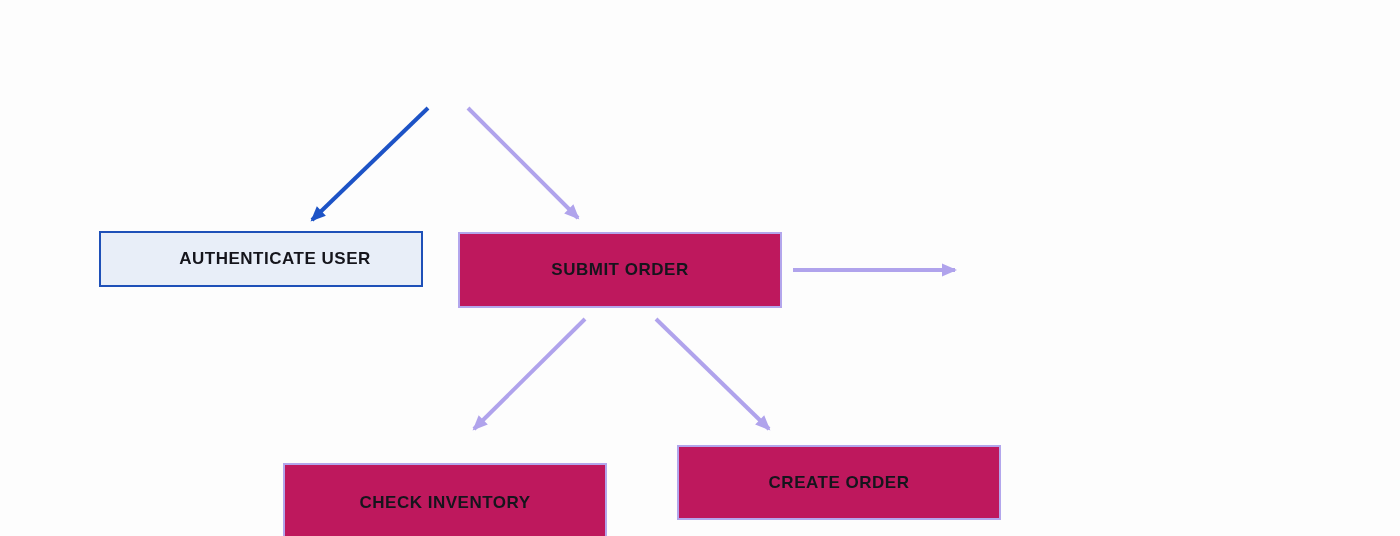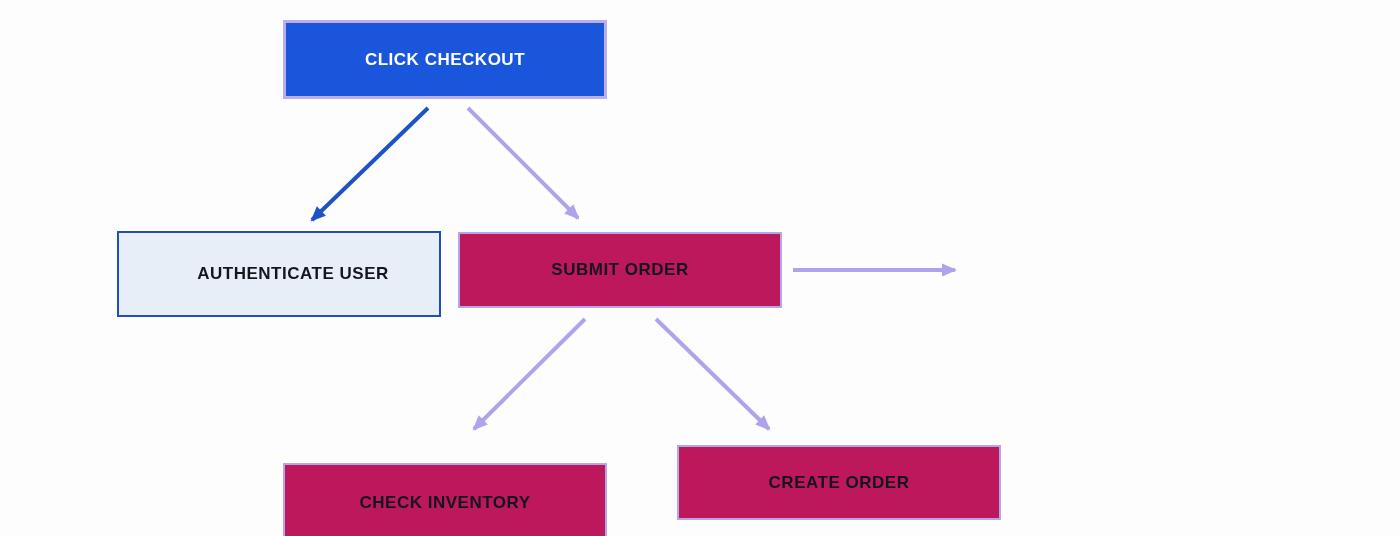--- a/index.html
+++ b/index.html
@@ -48,21 +48,21 @@
   .node--lavender {
     background: #be185d;
     border: 2.5px solid #b3a6ec;
     color: #15151c;
   }
   .edge--blue   { stroke: #1d53c6; stroke-width: 4; }
   .edge--purple { stroke: #b0a3ec; stroke-width: 4; }
 
   
   #node-click-checkout    { left: 283px; top: 20px;  width: 324px; height: 79px; }
-  #node-authenticate-user { left: 117px; top: 231px; width: 324px; height: 86px; padding-left: 28px; }
+  #node-authenticate-user { left: 99px; top: 231px; width: 324px; height: 56px; padding-left: 28px; }
   #node-submit-order      { left: 458px; top: 232px; width: 324px; height: 76px; }
   #node-charge-credit-card{ left: 968px; top: 232px; width: 324px; height: 76px; }
   #node-check-inventory   { left: 283px; top: 463px; width: 324px; height: 79px; }
   #node-create-order      { left: 633px; top: 445px; width: 324px; height: 75px; margin-left: 44px; }
 </style>
 </head>
 <body>
 
 <div class="canvas">
 
@@ -75,23 +75,20 @@
         <path d="M2,1.5 L17,8 L2,14.5 Z" fill="#b0a3ec"></path>
       </marker>
     </defs>
     <line class="edge--blue" x1="428" y1="108" x2="312" y2="220" marker-end="url(#arrow-blue)"></line>
     <line class="edge--purple" x1="468" y1="108" x2="578" y2="218" marker-end="url(#arrow-purple)"></line>
     <line class="edge--purple" x1="793" y1="270" x2="955" y2="270" marker-end="url(#arrow-purple)"></line>
     <line class="edge--purple" x1="585" y1="319" x2="474" y2="429" marker-end="url(#arrow-purple)"></line>
     <line class="edge--purple" x1="656" y1="319" x2="769" y2="429" marker-end="url(#arrow-purple)"></line>
   </svg>
 
-  <div id="node-click-checkout" class="node node--primary">
-    <span>CLICK CHECKOUT</span>
-  </div>
 
   <div id="node-authenticate-user" class="node node--blue-outline">
     <span>AUTHENTICATE USER</span>
   </div>
 
   <div id="node-submit-order" class="node node--lavender">
     <span>SUBMIT ORDER</span>
   </div>
 
 

